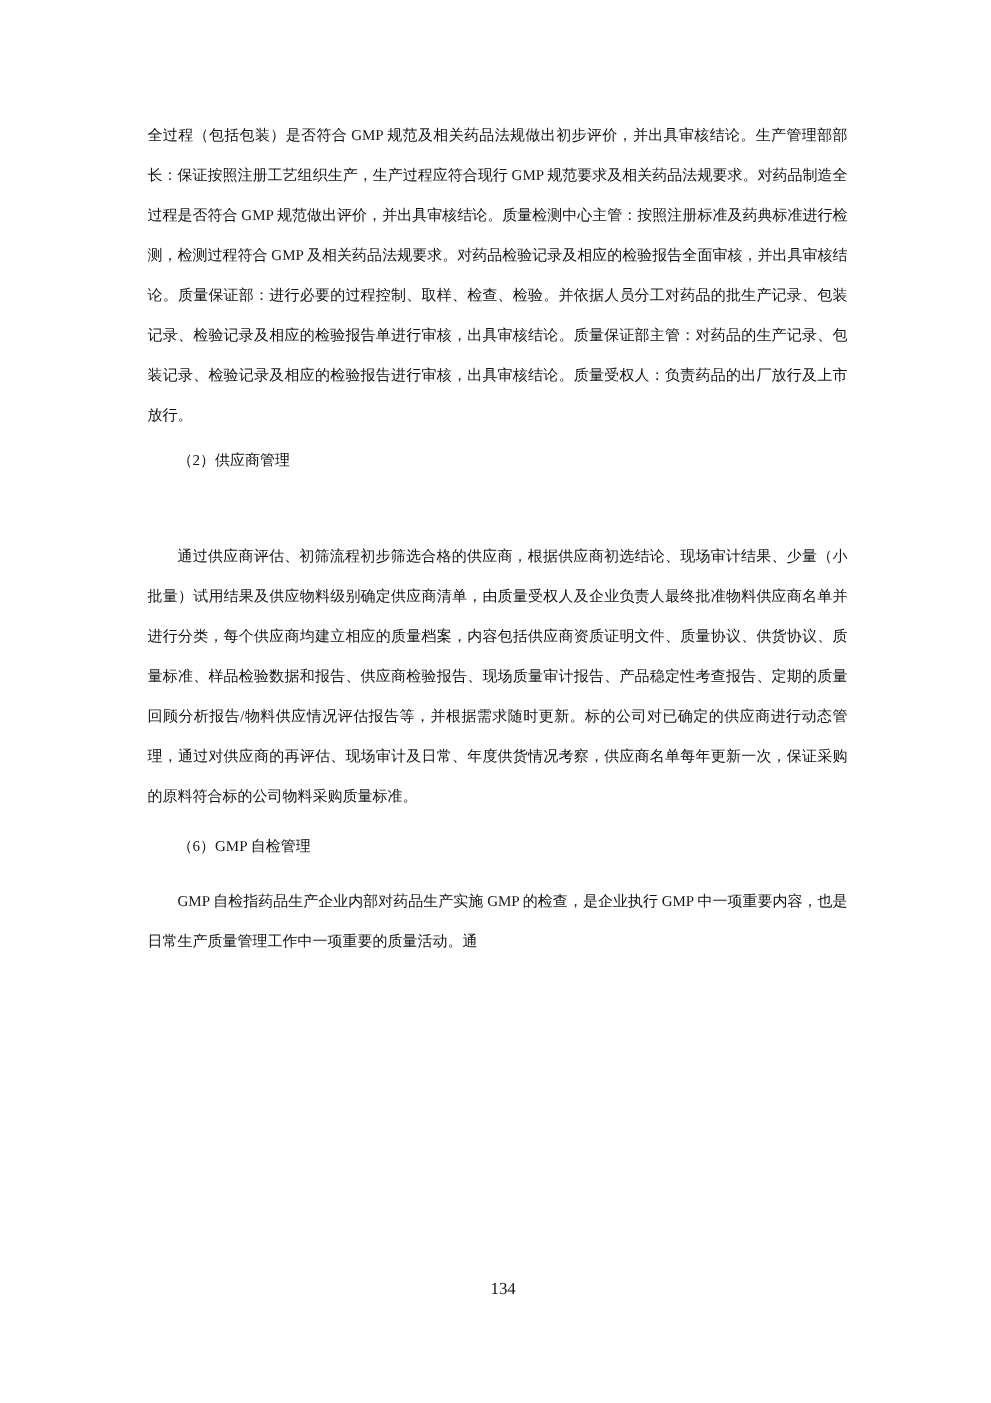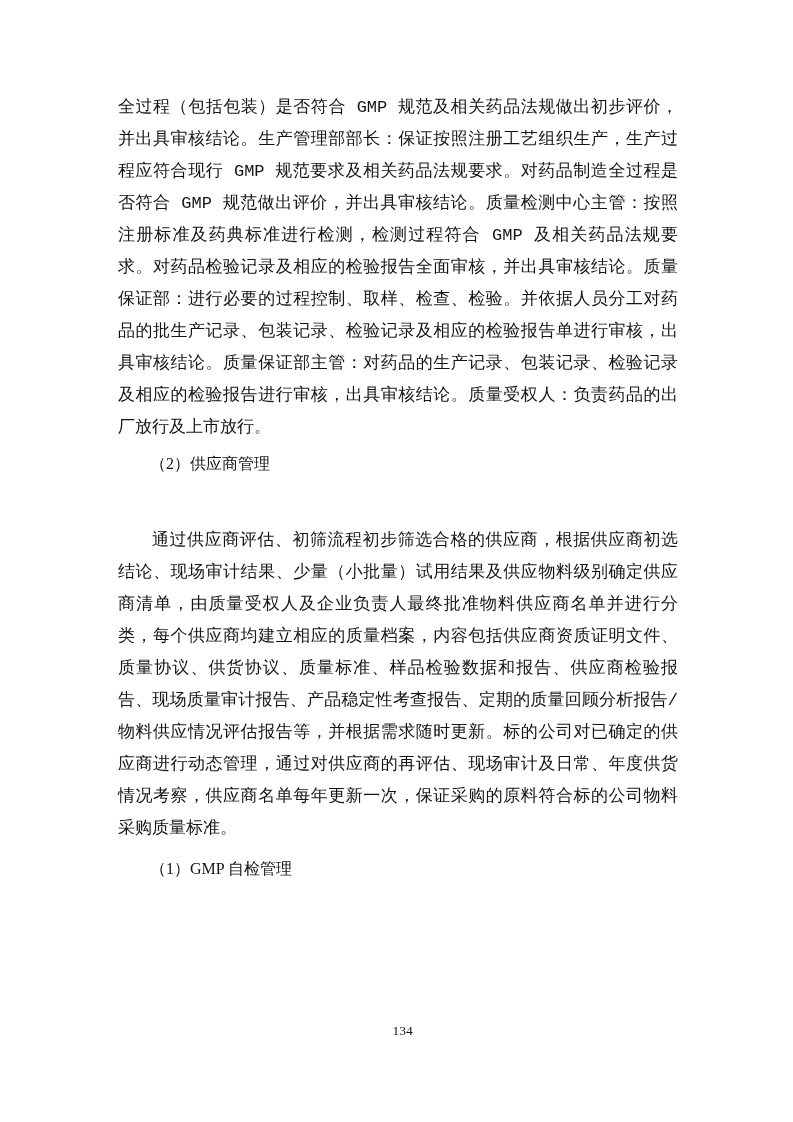--- a/index.html
+++ b/index.html
@@ -18,38 +18,37 @@
     overflow: hidden;
     margin: 0 auto;
   }
   .text-block {
     position: absolute;
     left: 118px;
     top: 92px;
     width: 560px;
   }
   .para {
-    font-size: 17px;
+    font-size: 12px;
     line-height: 32px;
     text-align: justify;
     text-indent: 2em;
     margin: 0 0 12px 0;
     word-break: normal;
-    font-family: Liberation Mono, monospace;
   }
   .para.noindent {
     text-indent: 0;
     margin-bottom: 4px;
   }
   .para.tight {
     margin-bottom: 8px;
     margin-top: 45px;
   }
   .heading {
-    font-size: 16px;
+    font-size: 12px;
     line-height: 32px;
     font-weight: normal;
     text-indent: 2em;
     margin: 0 0 12px 0;
   }
   .page-number {
     position: absolute;
     left: 12px;
     right: 0;
     top: 1022px;
@@ -64,18 +63,19 @@
 
 <div class="page">
   <main class="text-block">
     <p class="para noindent">全过程（包括包装）是否符合 GMP 规范及相关药品法规做出初步评价，并出具审核结论。生产管理部部长：保证按照注册工艺组织生产，生产过程应符合现行 GMP 规范要求及相关药品法规要求。对药品制造全过程是否符合 GMP 规范做出评价，并出具审核结论。质量检测中心主管：按照注册标准及药典标准进行检测，检测过程符合 GMP 及相关药品法规要求。对药品检验记录及相应的检验报告全面审核，并出具审核结论。质量保证部：进行必要的过程控制、取样、检查、检验。并依据人员分工对药品的批生产记录、包装记录、检验记录及相应的检验报告单进行审核，出具审核结论。质量保证部主管：对药品的生产记录、包装记录、检验记录及相应的检验报告进行审核，出具审核结论。质量受权人：负责药品的出厂放行及上市放行。</p>
 
     <h3 class="heading">（2）供应商管理</h3>
 
 
     <p class="para tight">通过供应商评估、初筛流程初步筛选合格的供应商，根据供应商初选结论、现场审计结果、少量（小批量）试用结果及供应物料级别确定供应商清单，由质量受权人及企业负责人最终批准物料供应商名单并进行分类，每个供应商均建立相应的质量档案，内容包括供应商资质证明文件、质量协议、供货协议、质量标准、样品检验数据和报告、供应商检验报告、现场质量审计报告、产品稳定性考查报告、定期的质量回顾分析报告/物料供应情况评估报告等，并根据需求随时更新。标的公司对已确定的供应商进行动态管理，通过对供应商的再评估、现场审计及日常、年度供货情况考察，供应商名单每年更新一次，保证采购的原料符合标的公司物料采购质量标准。</p>
 
-    <h3 class="heading">（1）GMP 自检管理</h3>
+    <h3 class="heading">（6）GMP 自检管理</h3>
 
+    <p class="para">GMP 自检指药品生产企业内部对药品生产实施 GMP 的检查，是企业执行 GMP 中一项重要内容，也是日常生产质量管理工作中一项重要的质量活动。通</p>
   </main>
 
   <footer class="page-number">134</footer>
 </div>
 
 </body></html>

